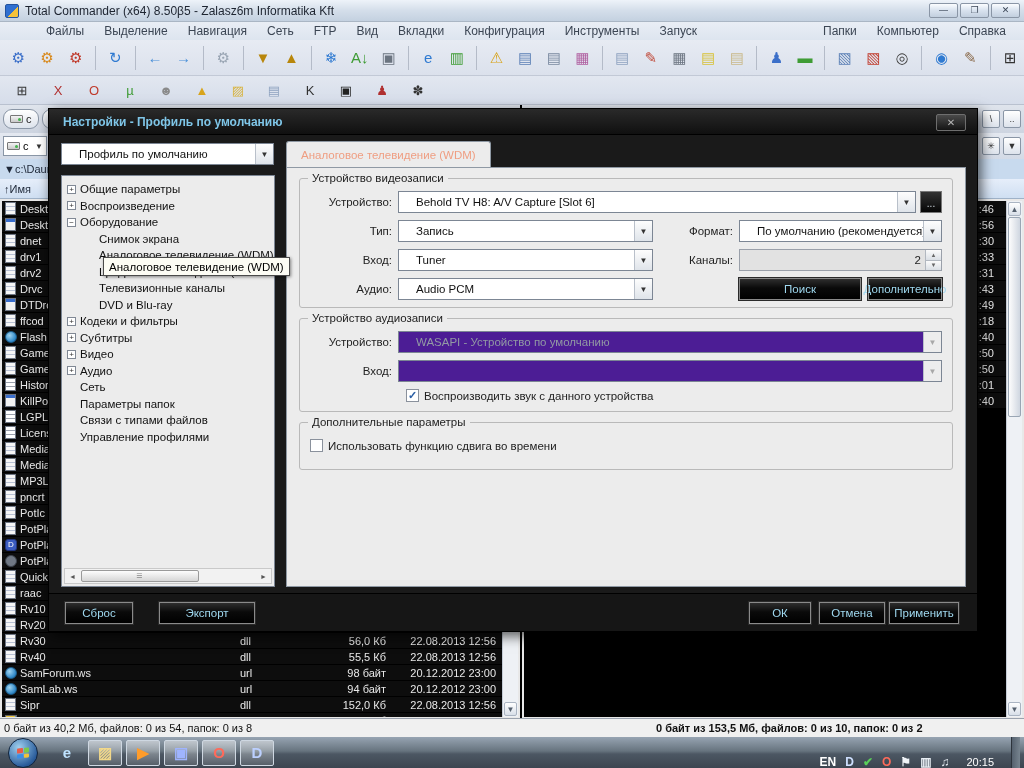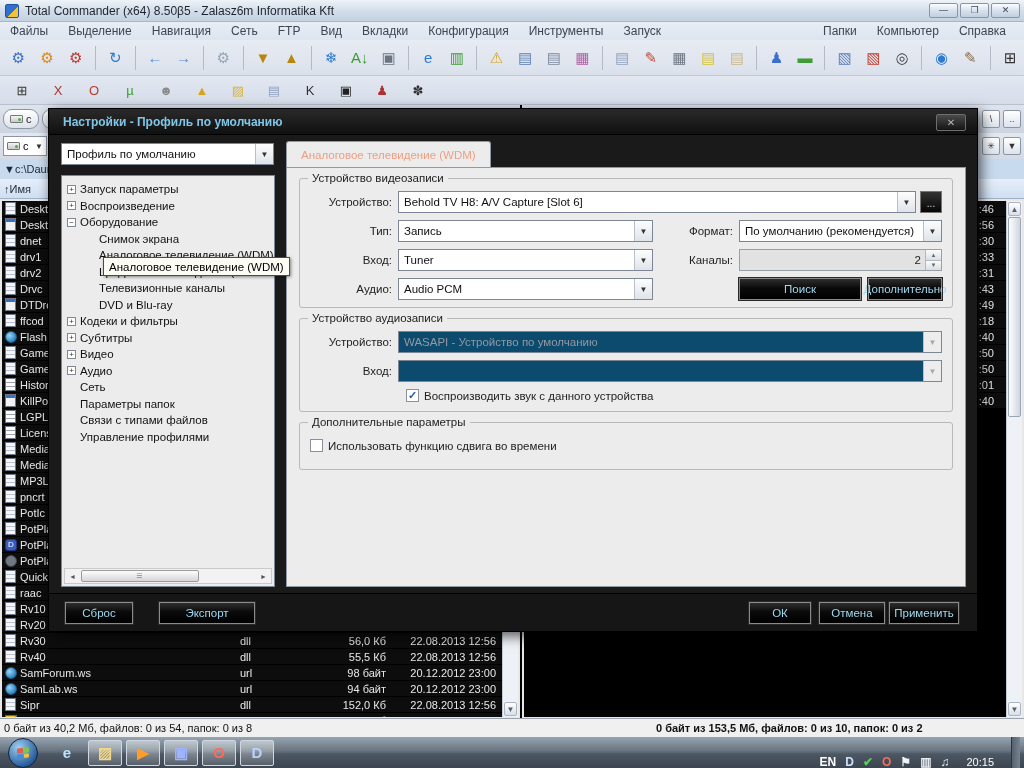--- a/index.html
+++ b/index.html
@@ -13,21 +13,21 @@
   .tc-appicon { width:14px; height:14px; margin:0 6px 0 5px; border-radius:2px;
     background:linear-gradient(135deg,#2f6fd0 55%,#f4c23a 55%); border:1px solid #24539c; }
   .title-text { color:#1d2430; font-size:12px; }
   .win-btns { margin-left:auto; display:flex; gap:2px; padding-right:4px; }
   .win-btn { width:29px; height:15px; border:1px solid #8a96a6; border-radius:2px;
     background:linear-gradient(#fbfdff,#d8e2ee 50%,#c2cfde); color:#3a4656; font-size:9px;
     display:flex; align-items:center; justify-content:center; line-height:1; }
 
   .menubar { position:absolute; left:0; top:22px; width:1024px; height:18px;
     background:linear-gradient(#e9eef5,#dde5ef); display:flex; align-items:center; font-size:12px; color:#3c4654; }
-  .menu-left { display:flex; }
+  .menu-left { display:flex;margin-left:36px; }
   .menu-right { margin-left:auto; display:flex; padding-right:8px; }
   .menu-item { padding:1px 10px; white-space:nowrap; }
 
   .toolbar1 { position:absolute; left:0; top:40px; width:1024px; height:36px;
     background:linear-gradient(#e7ebf3,#dbe1ec); border-bottom:1px solid #c2c9d6;
     display:flex; align-items:center; padding-left:4px; }
   .toolbar2 { position:absolute; left:0; top:76px; width:1024px; height:29px;
     background:linear-gradient(#e2e7f0,#d6ddea); border-bottom:1px solid #b9c1cf;
     display:flex; align-items:center; padding-left:4px; }
   .tb-icon { width:26px; height:24px; display:flex; align-items:center; justify-content:center;
@@ -119,25 +119,25 @@
   .dialog { position:absolute; left:48px; top:108px; width:930px; height:524px; z-index:10;
     background:#1a1a1a; border:1px solid #000; box-shadow:3px 4px 12px rgba(0,0,0,.65); }
   .dlg-title { height:26px; background:linear-gradient(#2a2a2a,#101010); display:flex; align-items:center;
     padding-left:14px; color:#7fc6e8; font-weight:bold; font-size:12px; border-bottom:1px solid #000; }
   .dlg-close { position:absolute; right:11px; top:5px; width:30px; height:17px;
     background:linear-gradient(#4a4a4a,#141414); border:1px solid #6e6e6e; border-radius:2px;
     color:#b8b8b8; font-size:10px; display:flex; align-items:center; justify-content:center; }
   .dlg-body { position:absolute; left:0; top:26px; right:0; bottom:38px; }
   .profile-combo { position:absolute; left:12px; top:8px; width:213px; height:24px; }
   .combo { background:#fff; border:1px solid #7c8694; height:22px; display:flex; align-items:center;
-    padding-left:5px; font-size:11.5px; color:#111; position:relative; white-space:nowrap; overflow:hidden; }
+    padding-left:17px; font-size:11.5px; color:#111; position:relative; white-space:nowrap; overflow:hidden; }
   .combo::after { content:"▼"; position:absolute; right:0; top:0; bottom:0; width:17px; font-size:8px;
     color:#333; display:flex; align-items:center; justify-content:center;
     background:linear-gradient(#fdfdfd,#dfe4ea); border-left:1px solid #b9c0ca; }
-  .combo.disabled { background:#0c4a6e; color:#929aa4; }
+  .combo.disabled { background:#4c1d95; color:#929aa4; }
   .combo.disabled::after { color:#a8a8a8; background:#ededed; }
   .tree-panel { position:absolute; left:12px; top:40px; width:214px; height:412px; background:#ececec;
     border:1px solid #7c8694; overflow:hidden; }
   .tree-item { height:16.5px; display:flex; align-items:center; font-size:11.5px; color:#111; white-space:nowrap; }
   .tree-exp { width:9px; height:9px; border:1px solid #808894; background:#fff; font-size:8px; line-height:7px;
     text-align:center; margin-right:4px; flex:none; color:#333; }
   .tree-noexp { width:9px; margin-right:4px; flex:none; }
   .hscroll { position:absolute; left:2px; right:2px; bottom:2px; height:16px; background:#f2f2f2;
     border:1px solid #c9c9c9; }
   .hs-arrow { position:absolute; top:1px; width:13px; height:12px; font-size:7px; color:#555;
@@ -681,21 +681,21 @@
 <div class="dialog">
   <div class="dlg-title">Настройки - Профиль по умолчанию</div>
   <div class="dlg-close">✕</div>
   <div class="dlg-body">
 
     <div class="profile-combo combo">Профиль по умолчанию</div>
     <div class="tree-panel" id="tree-panel">
         <div style="height: 5px;"></div>
         <div class="tree-item" style="padding-left: 5px;">
           <div class="tree-exp">+</div>
-          <span>Запуск параметры</span>
+          <span>Общие параметры</span>
         </div>
         <div class="tree-item" style="padding-left: 5px;">
           <div class="tree-exp">+</div>
           <span>Воспроизведение</span>
         </div>
         <div class="tree-item" style="padding-left: 5px;">
           <div class="tree-exp">−</div>
           <span>Оборудование</span>
         </div>
         <div class="tree-item" style="padding-left: 24px;">

